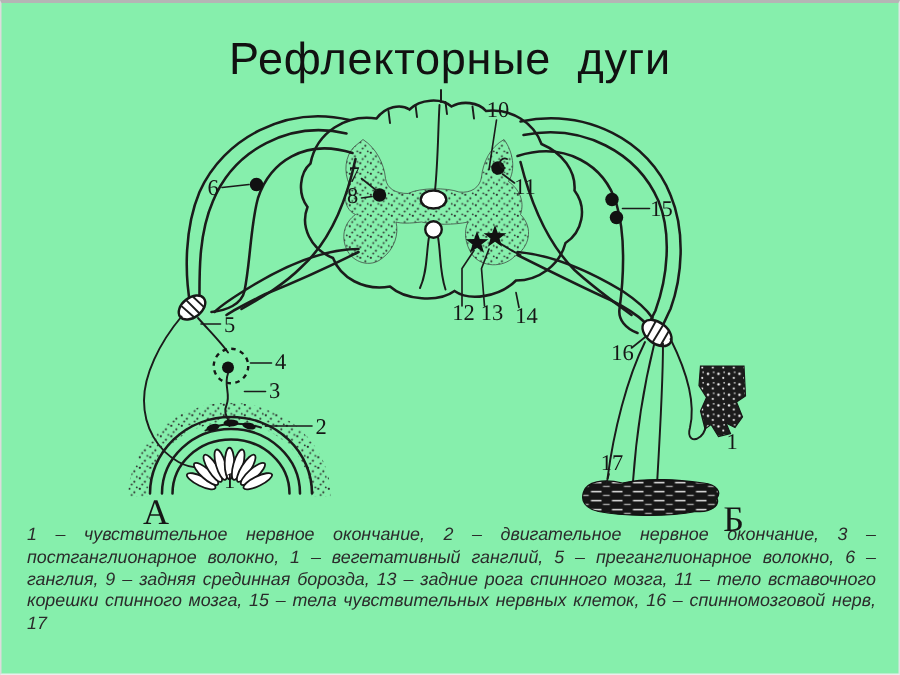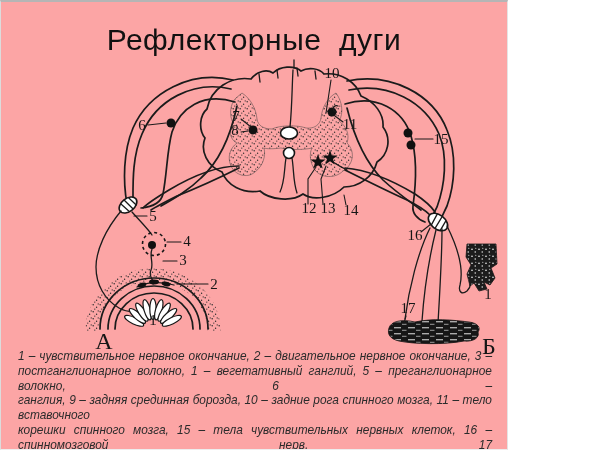--- a/index.html
+++ b/index.html
@@ -1,17 +1,17 @@
 <!DOCTYPE html>
 <html><head>
 <meta charset="utf-8">
 <style>
   html,body{margin:0;padding:0;background:#ffffff;}
   .slide{
-    position:relative;width:508px;height:450px;background:#fca5a5;overflow:hidden;
+    position:relative;width:600px;height:450px;background:#86efac;overflow:hidden;
     box-sizing:border-box;
     border-top:2px solid #b5b5b5;border-left:1px solid #dcdcdc;
     border-right:1px solid #e4e4e4;border-bottom:1px solid #ededed;
     font-family:"Liberation Sans",sans-serif;
   }
   .title{
     position:absolute;top:21px;left:0;right:0;text-align:center;
     font-size:30px;color:#111111;white-space:pre;letter-spacing:0.5px;
   }
   .legend{
@@ -221,18 +221,18 @@
         <text x="407" y="311" class="num">17</text>
         <text x="487" y="297" class="num">1</text>
         <text x="103" y="347" class="letter">А</text>
         <text x="488" y="352" class="letter">Б</text>
       </g>
   </svg>
 
   <div class="legend">
     <div class="jline">1 – чувствительное нервное окончание, 2 – двигательное нервное окончание,  3 –</div>
     <div class="jline">постганглионарное волокно,  1 – вегетативный ганглий, 5 – преганглионарное волокно, 6 –</div>
-    <div class="jline">ганглия,  9 – задняя срединная борозда, 10 – задние рога спинного мозга, 11 – тело вставочного</div>
+    <div class="jline">ганглия,  9 – задняя срединная борозда, 13 – задние рога спинного мозга, 11 – тело вставочного</div>
     <div class="jline">корешки спинного мозга, 15 – тела чувствительных нервных клеток, 16 – спинномозговой нерв, 17</div>
 
   </div>
 
 </div>
 
 </body></html>

